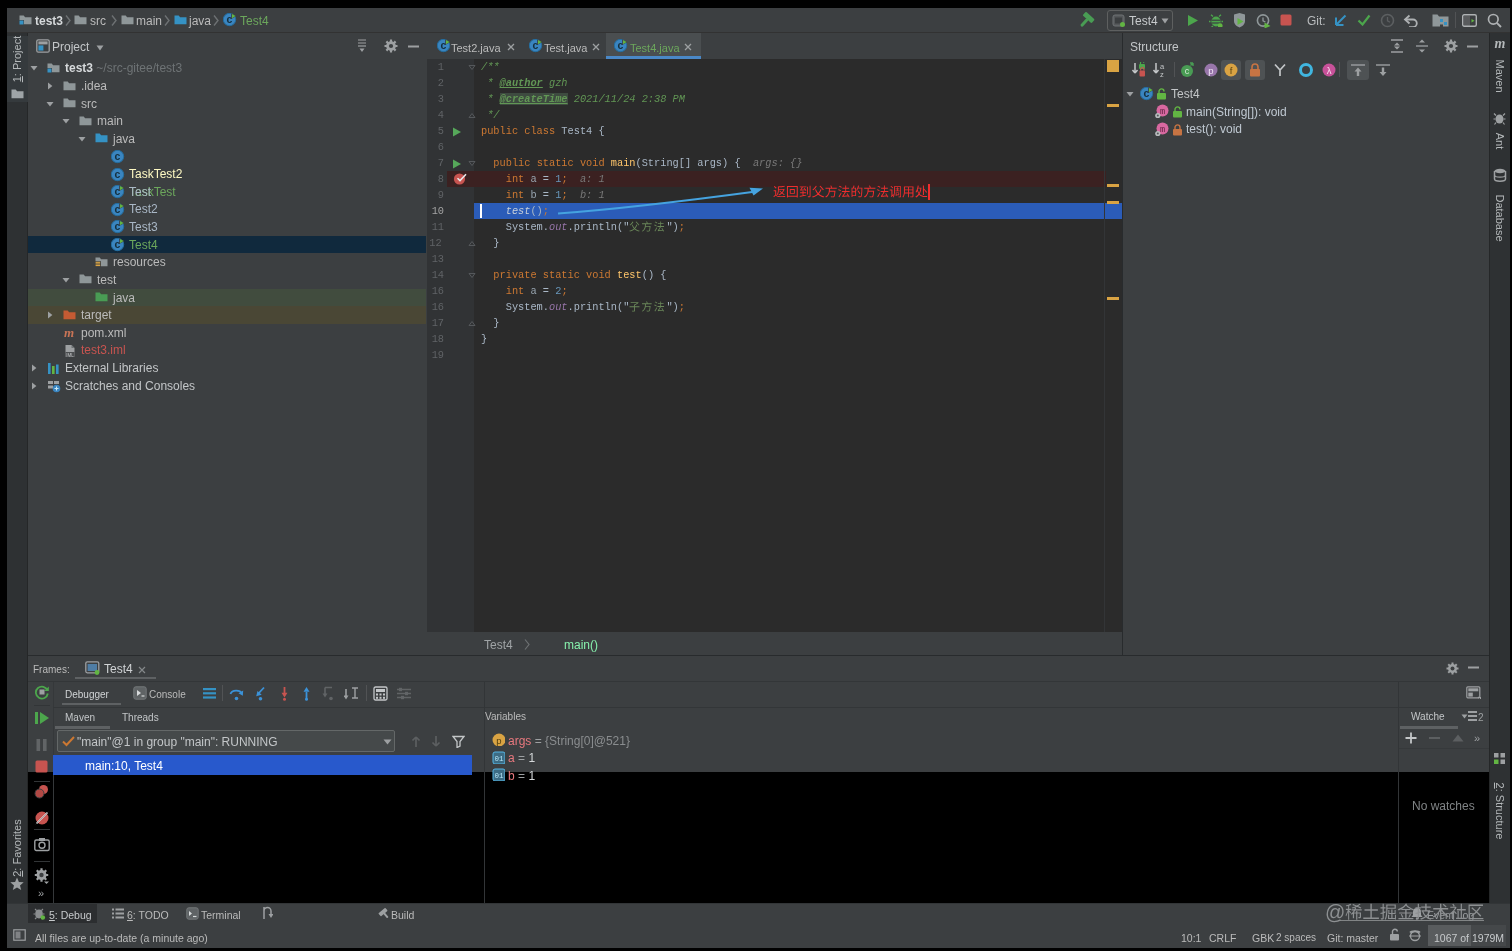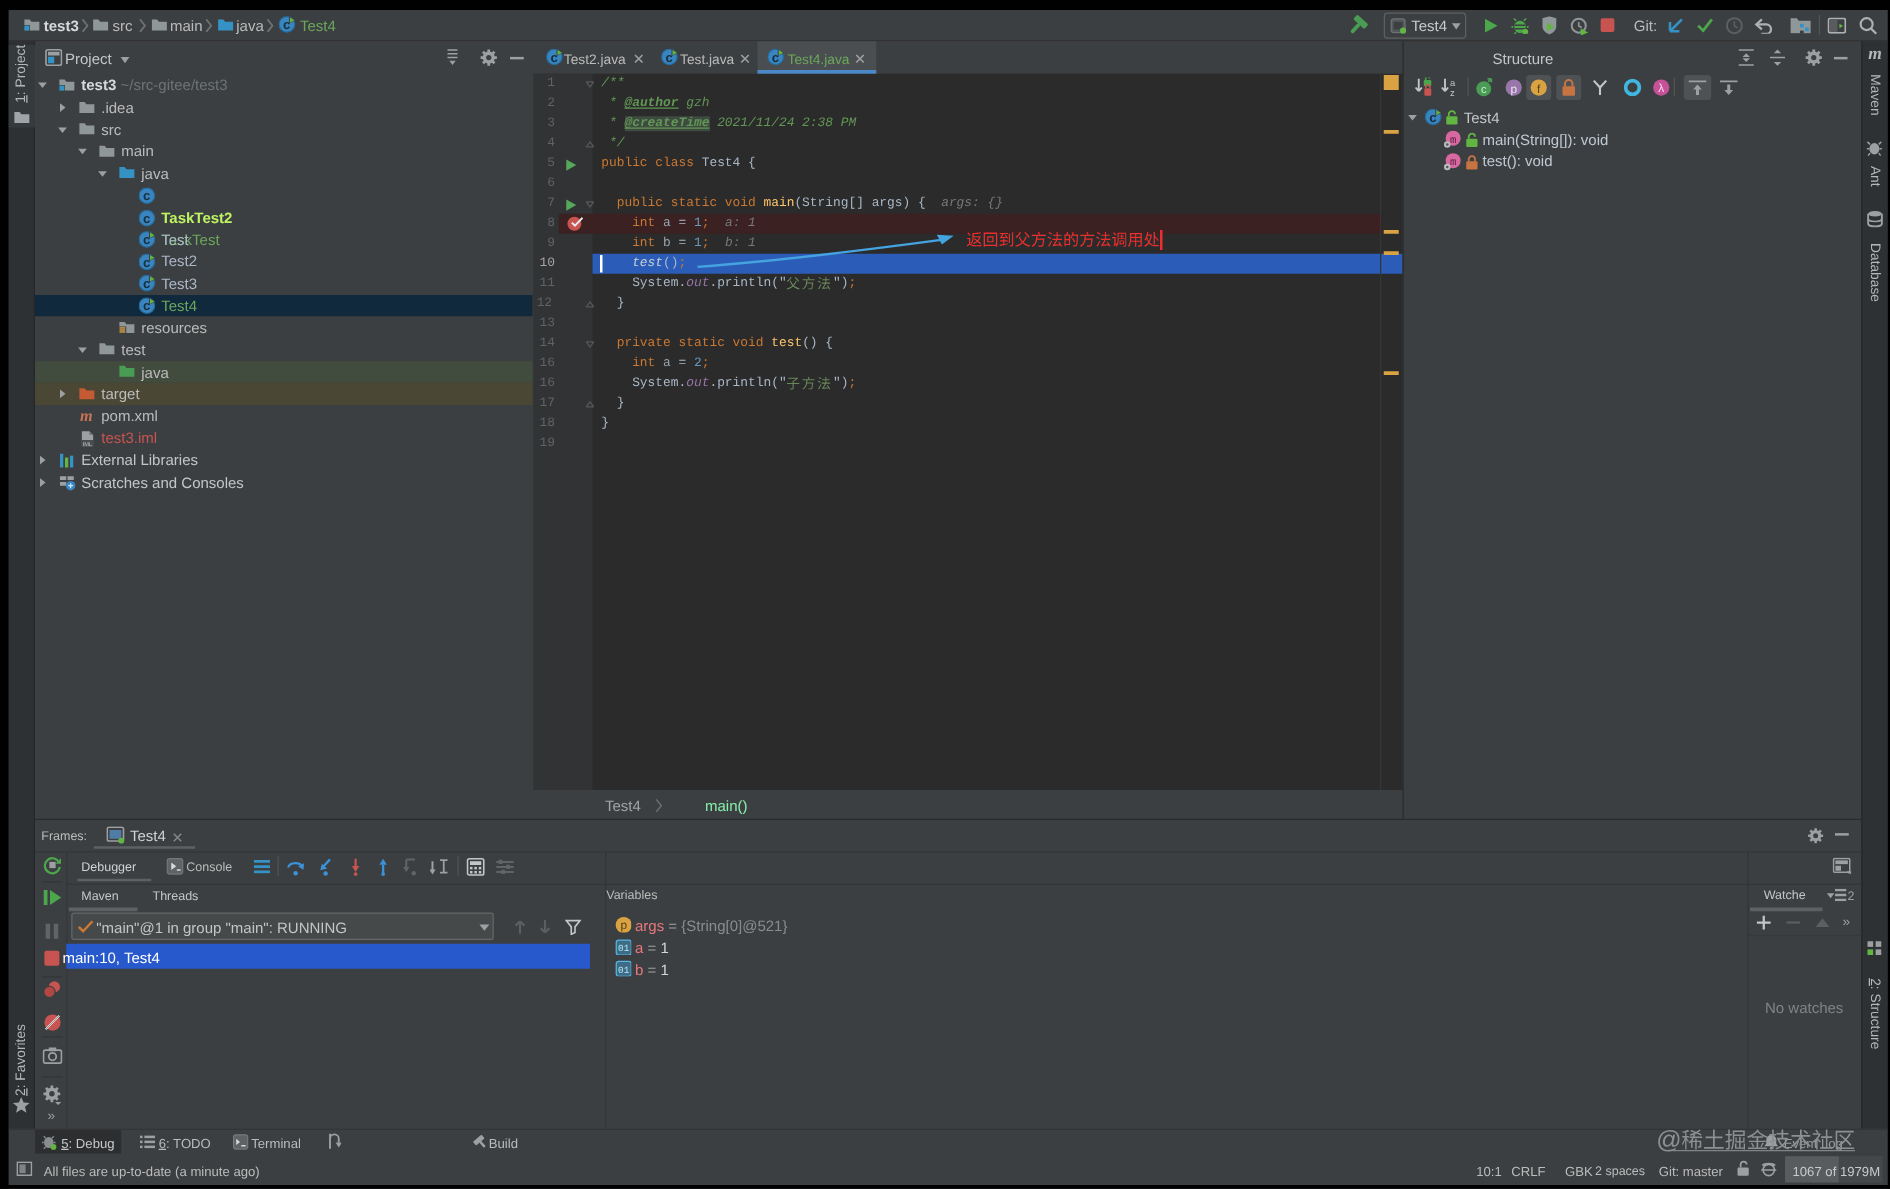--- a/index.html
+++ b/index.html
@@ -1,17 +1,17 @@
 <!DOCTYPE html>
 <html><head><meta charset="utf-8"><style>
 *{margin:0;padding:0;box-sizing:border-box}
 html,body{width:1512px;height:951px;overflow:hidden;background:#000}
 body{font-family:"Liberation Sans",sans-serif;-webkit-font-smoothing:antialiased}
 .abs{position:absolute}
-#app{position:relative;width:1512px;height:951px;background:#3c3f41}
+#app{position:relative;width:1512px;height:772px;background:#3c3f41}
 .pane{position:absolute;background:#3c3f41}
 .txt{position:absolute;color:#bbbbbb;font-size:12px;line-height:14px;white-space:pre}
 svg{display:block}
 .icon{position:absolute}
 .vtextL{position:absolute;transform:rotate(-90deg);transform-origin:center;white-space:nowrap;color:#b4b8ba;font-size:11px}
 .vtextR{position:absolute;transform:rotate(90deg);transform-origin:center;white-space:nowrap;color:#b4b8ba;font-size:11px}
 .u{text-decoration:underline}
 </style></head><body>
 <div id="app">
 <div class="abs" style="left:0;top:0;width:1512px;height:8px;background:#010101"></div>
@@ -203,21 +203,21 @@
       <circle cx="6.5" cy="6.5" r="6.2" fill="#3a85c0"></circle>
       <circle cx="6.5" cy="6.5" r="6.2" fill="none" stroke="#246d9e" stroke-width="1"></circle>
       <text x="6.3" y="10.4" font-family="Liberation Sans" font-size="10.5" font-weight="bold" fill="#15303f" text-anchor="middle">c</text>
     </svg>
 <div class="txt" style="left:129px;top:149.5px;color:#6ca75c;font-weight:normal;margin-top:35px;">TaskTest</div>
 <svg class="icon" style="left:111px;top:167.63px" width="14" height="14">
       <circle cx="6.5" cy="6.5" r="6.2" fill="#3a85c0"></circle>
       <circle cx="6.5" cy="6.5" r="6.2" fill="none" stroke="#246d9e" stroke-width="1"></circle>
       <text x="6.3" y="10.4" font-family="Liberation Sans" font-size="10.5" font-weight="bold" fill="#15303f" text-anchor="middle">c</text>
     </svg>
-<div class="txt" style="left:129px;top:167.1px;color:#bef264;font-weight:bold;">TaskTest2</div>
+<div class="txt" style="left:129px;top:167.1px;color:#fef9c3;font-weight:normal;">TaskTest2</div>
 <svg class="icon" style="left:111px;top:185.25px" width="14" height="14">
       <circle cx="6.5" cy="6.5" r="6.2" fill="#3a85c0"></circle>
       <circle cx="6.5" cy="6.5" r="6.2" fill="none" stroke="#246d9e" stroke-width="1"></circle>
       <text x="6.3" y="10.4" font-family="Liberation Sans" font-size="10.5" font-weight="bold" fill="#15303f" text-anchor="middle">c</text>
       <path d="M8.2 0.2 L13.4 3.1 L8.2 6 Z" fill="#3c3f41"></path>
       <path d="M9 1 L12.6 3.1 L9 5.2 Z" fill="#62b543"></path>
     </svg>
 <div class="txt" style="left:129px;top:184.8px;color:#a9b7c6;font-weight:normal;">Test</div>
 <svg class="icon" style="left:111px;top:202.87px" width="14" height="14">
       <circle cx="6.5" cy="6.5" r="6.2" fill="#3a85c0"></circle>
@@ -442,21 +442,21 @@
         <path transform="translate(141.9,11.4) scale(0.1290,-0.1290)" d="M24 68H45V61H24ZM43 68H45L46 68L51 67Q49 47 43 32Q37 17 29 7Q20 -3 10 -8Q9 -7 8 -6Q7 -5 6 -4Q4 -3 3 -2Q14 3 22 12Q31 21 36 34Q41 48 43 66ZM22 56Q25 42 29 32Q33 23 39 17Q45 11 51 8Q58 5 65 4Q72 3 79 3Q80 3 83 3Q85 3 87 3Q90 3 93 3Q95 3 96 3Q96 2 95 1Q95 -1 94 -2Q94 -4 93 -5H91H79Q70 -5 63 -4Q55 -2 48 1Q41 5 34 11Q28 18 24 28Q19 38 16 53ZM22 84 30 82Q28 72 25 62Q23 52 19 44Q16 36 11 30Q10 31 9 33Q7 34 5 35Q9 40 12 48Q16 55 18 65Q21 74 22 84ZM66 56 72 59Q76 55 80 50Q84 46 88 41Q91 36 94 33L87 29Q85 32 82 37Q78 42 74 47Q70 52 66 56ZM62 84H70V10H62Z"></path>
       </svg>
     </div>
 <div class="abs" style="left:928px;top:184px;width:1.6px;height:16px;background:#f02d2d"></div>
 <div class="txt" style="left:484px;top:638px;color:#a0a4a6">Test4</div>
 <svg class="icon" style="left:524px;top:639px" width="6" height="11">
       <path d="M1 0.5 L5 5.5 L1 10.5" stroke="#6d7173" stroke-width="1.2" fill="none"></path>
     </svg>
 <div class="txt" style="left:564px;top:638px;color:#86efac">main()</div>
 <div class="abs" style="left:1122px;top:33px;width:1px;height:622px;background:#282b2d"></div>
-<div class="txt" style="left:1194px;top:40px;color:#c3c6c8">Structure</div>
+<div class="txt" style="left:1130px;top:40px;color:#c3c6c8">Structure</div>
 <svg class="icon" style="left:1390px;top:39px" width="15" height="14">
       <path d="M1 1 h12 M1 13 h12" stroke="#9da0a2" stroke-width="1.3"></path>
       <path d="M7 3.5 L4 6.5 h6 Z M7 10.5 L4 7.5 h6 Z" fill="#9da0a2"></path>
     </svg>
 <svg class="icon" style="left:1415px;top:39px" width="15" height="14">
       <path d="M1 7 h12" stroke="#9da0a2" stroke-width="1.3"></path>
       <path d="M7 0.5 L4 3.5 h6 Z M7 13.5 L4 10.5 h6 Z" fill="#9da0a2" transform="translate(0,0)"></path>
     </svg>
 <svg class="icon" style="left:1444px;top:39px" width="14" height="14">
       <path d="M5.9 0.5 L8.1 0.5 L8.1 2.2 L9.6 2.9 L10.8 1.6 L12.4 3.2 L11.1 4.4 L11.8 5.9 L13.5 5.9 L13.5 8.1 L11.8 8.1 L11.1 9.6 L12.4 10.8 L10.8 12.4 L9.6 11.1 L8.1 11.8 L8.1 13.5 L5.9 13.5 L5.9 11.8 L4.4 11.1 L3.2 12.4 L1.6 10.8 L2.9 9.6 L2.2 8.1 L0.5 8.1 L0.5 5.9 L2.2 5.9 L2.9 4.4 L1.6 3.2 L3.2 1.6 L4.4 2.9 L5.9 2.2 Z" fill="#9da0a2"></path>
@@ -724,21 +724,21 @@
 <svg class="icon" style="left:410px;top:735px" width="12" height="13">
       <path d="M6 12 V2 M6 2 L2.5 5.5 M6 2 L9.5 5.5" stroke="#5c5f61" stroke-width="1.7" fill="none"></path>
     </svg>
 <svg class="icon" style="left:430px;top:735px" width="12" height="13">
       <path d="M6 1 V11 M6 11 L2.5 7.5 M6 11 L9.5 7.5" stroke="#5c5f61" stroke-width="1.7" fill="none"></path>
     </svg>
 <svg class="icon" style="left:452px;top:735px" width="13" height="13">
       <path d="M1 1.5 h11 L8 6.5 V11 L5 12.5 V6.5 Z" fill="none" stroke="#c3c6c8" stroke-width="1.3"></path>
     </svg>
 <div class="abs" style="left:53px;top:755px;width:419px;height:20px;background:#2859cc"></div>
-<div class="txt" style="left:50px;top:758.5px;color:#ffffff;font-size:12px">main:10, Test4</div>
+<div class="txt" style="left:85px;top:758.5px;color:#ffffff;font-size:12px">main:10, Test4</div>
 <div class="abs" style="left:484px;top:682px;width:1px;height:221px;background:#323537"></div>
 <div class="abs" style="left:1398px;top:682px;width:1px;height:221px;background:#323537"></div>
 <div class="txt" style="left:485px;top:710px;color:#bbbbbb;font-size:10px">Variables</div>
 <svg class="icon" style="left:492px;top:733px" width="13" height="13">
       <circle cx="7" cy="7" r="6.5" fill="#d9a343"></circle>
       <text x="7" y="10.6" font-size="9.5" fill="#54400e" text-anchor="middle" font-family="Liberation Sans">p</text>
     </svg>
 <div class="txt" style="left:508px;top:733.5px"><span style="color:#e8787e">args</span> <span style="color:#9da0a2">=</span> <span style="color:#8a8d8f">{String[0]@521}</span></div>
 <svg class="icon" style="left:492px;top:750.5px" width="13" height="13">
       <rect x="1" y="1" width="12" height="12" rx="2" fill="#3d6c84" stroke="#55b6e5" stroke-width="1"></rect>

